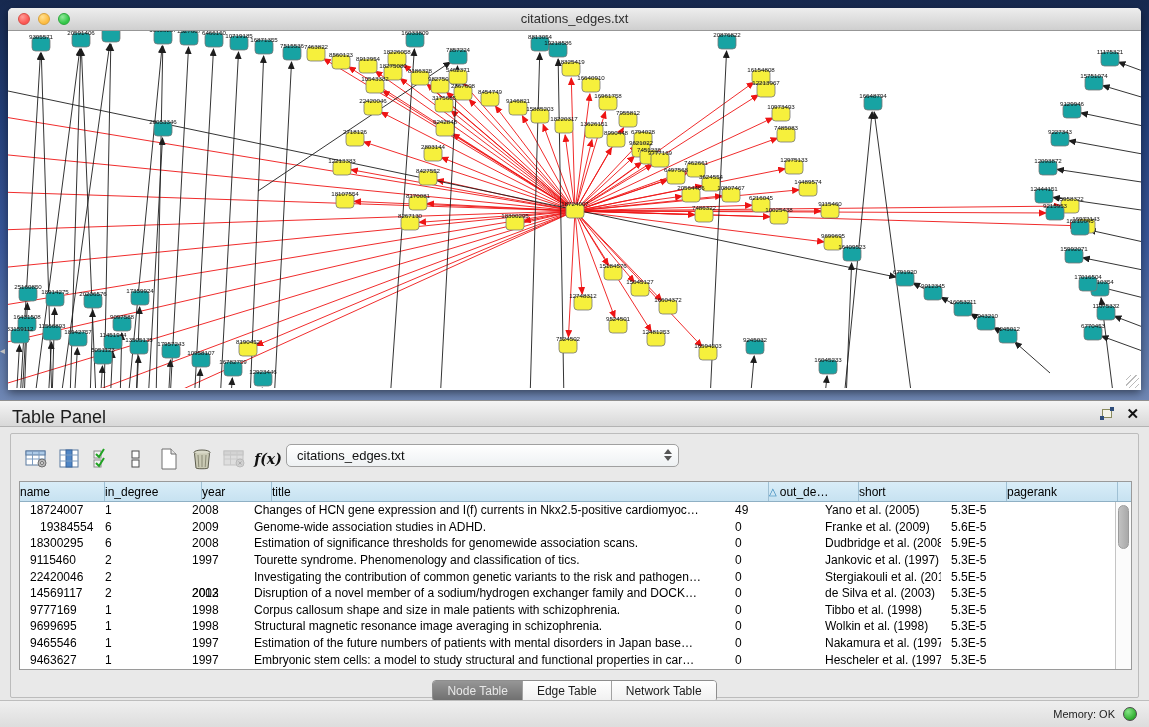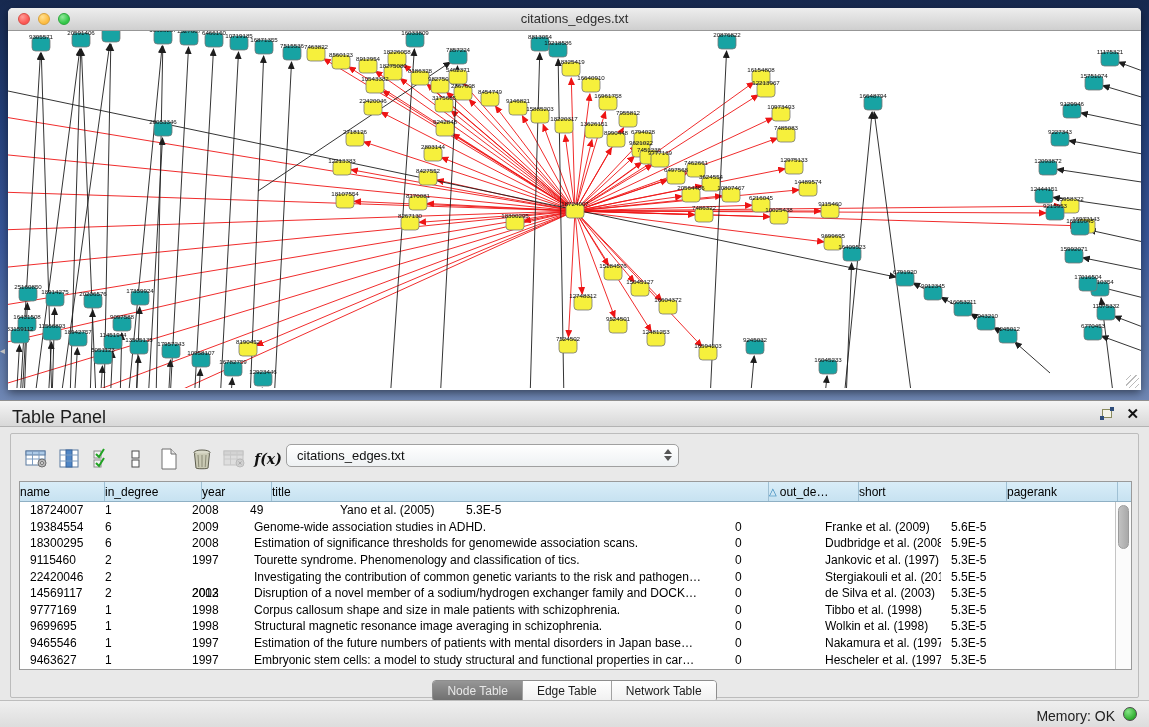--- a/index.html
+++ b/index.html
@@ -65,21 +65,21 @@
   #tabs{position:absolute;left:0;right:0;top:246px;display:flex;justify-content:center;}
   #seg{display:flex;border:1px solid #8e8e8e;border-radius:4px;overflow:hidden;height:20px;
     box-shadow:0 1px 0 rgba(255,255,255,.7);}
   .seg-btn{font-size:12px;padding:0 14px;display:flex;align-items:center;background:linear-gradient(180deg,#ffffff,#f0f0f0);
     color:#1c1c1c;border-right:1px solid #a2a2a2;}
   .seg-btn:last-child{border-right:none;}
   .seg-btn.active{background:linear-gradient(180deg,#969696,#6e6e6e);color:#e8e8e8;}
 
   #statusbar{position:absolute;left:0;top:700px;width:1149px;height:27px;
     background:linear-gradient(180deg,#efefef,#dddddd);border-top:1px solid #bdbdbd;box-sizing:border-box;}
-  #mem-label{position:absolute;right:34px;top:7px;font-size:14px;color:#222;text-align:right;}
+  #mem-label{position:absolute;right:34px;top:7px;font-size:11px;color:#222;text-align:right;}
   #mem-dot{position:absolute;right:12px;top:6px;width:14px;height:14px;border-radius:50%;
     background:radial-gradient(circle at 35% 30%,#86e686,#2fae2f 70%);border:1px solid #4a4a4a;box-sizing:border-box;}
 </style>
 </head>
 <body>
 
 <div id="app">
 
   <div id="desktop">
     <span id="west-arrow">◂</span>
@@ -816,26 +816,27 @@
             </div>
             <div class="hcell" style="width: 111px;">
               <span>pagerank</span>
             </div>
           </div>
         <div id="tbody">
             <div class="trow">
               <div class="tcell" style="width: 75px; padding-left: 10px;">18724007</div>
               <div class="tcell" style="width: 87px; padding-left: 10px;">1</div>
               <div class="tcell" style="width: 60px; padding-left: 10px;">2008</div>
+              <div class="tcell" style="width: 485px; padding-left: 12px;">Changes of HCN gene expression and I(f) currents in Nkx2.5-positive cardiomyoc…</div>
               <div class="tcell" style="width: 82px; padding-left: 8px;">49</div>
               <div class="tcell" style="width: 132px; padding-left: 16px;">Yano et al. (2005)</div>
               <div class="tcell" style="width: 101px; padding-left: 10px;">5.3E-5</div>
             </div>
             <div class="trow">
-              <div class="tcell" style="width: 75px; padding-left: 10px;">19384554</div>
+              <div class="tcell" style="width: 75px; padding-left: 20px;">19384554</div>
               <div class="tcell" style="width: 87px; padding-left: 10px;">6</div>
               <div class="tcell" style="width: 60px; padding-left: 10px;">2009</div>
               <div class="tcell" style="width: 485px; padding-left: 12px;">Genome-wide association studies in ADHD.</div>
               <div class="tcell" style="width: 82px; padding-left: 8px;">0</div>
               <div class="tcell" style="width: 132px; padding-left: 16px;">Franke et al. (2009)</div>
               <div class="tcell" style="width: 101px; padding-left: 10px;">5.6E-5</div>
             </div>
             <div class="trow">
               <div class="tcell" style="width: 75px; padding-left: 10px;">18300295</div>
               <div class="tcell" style="width: 87px; padding-left: 10px;">6</div>

